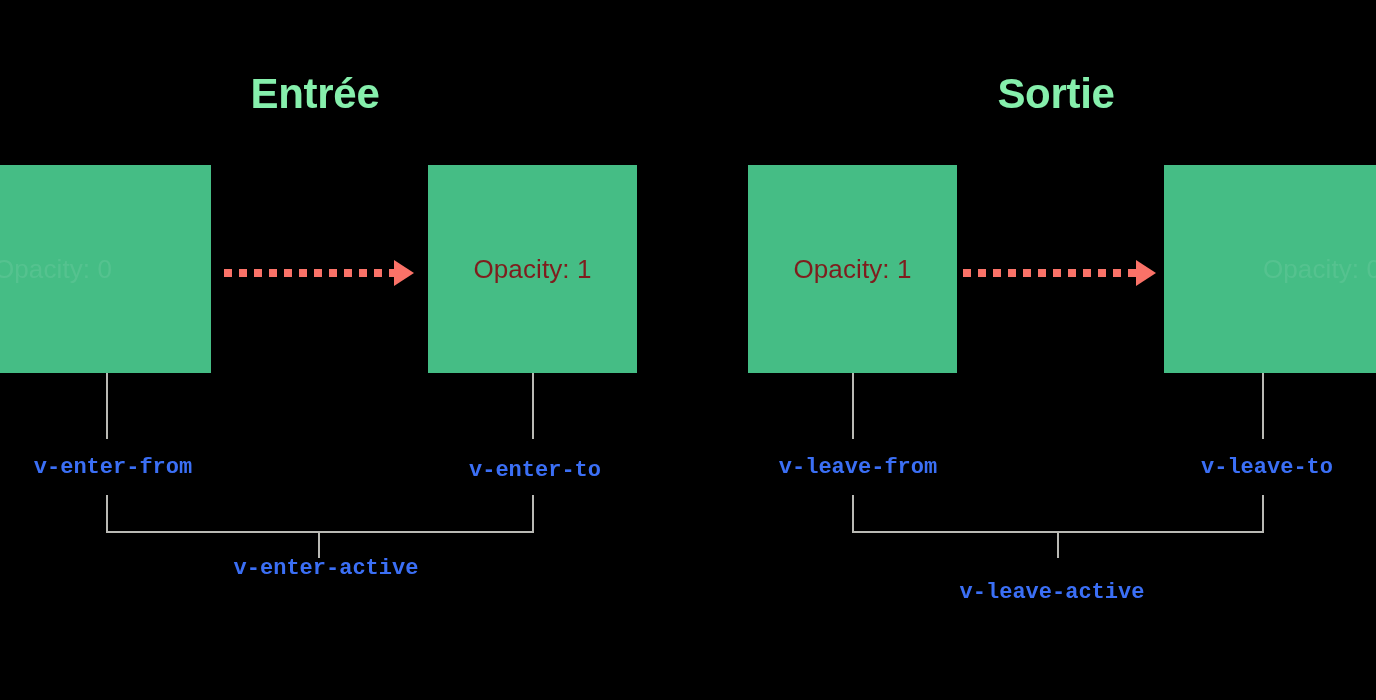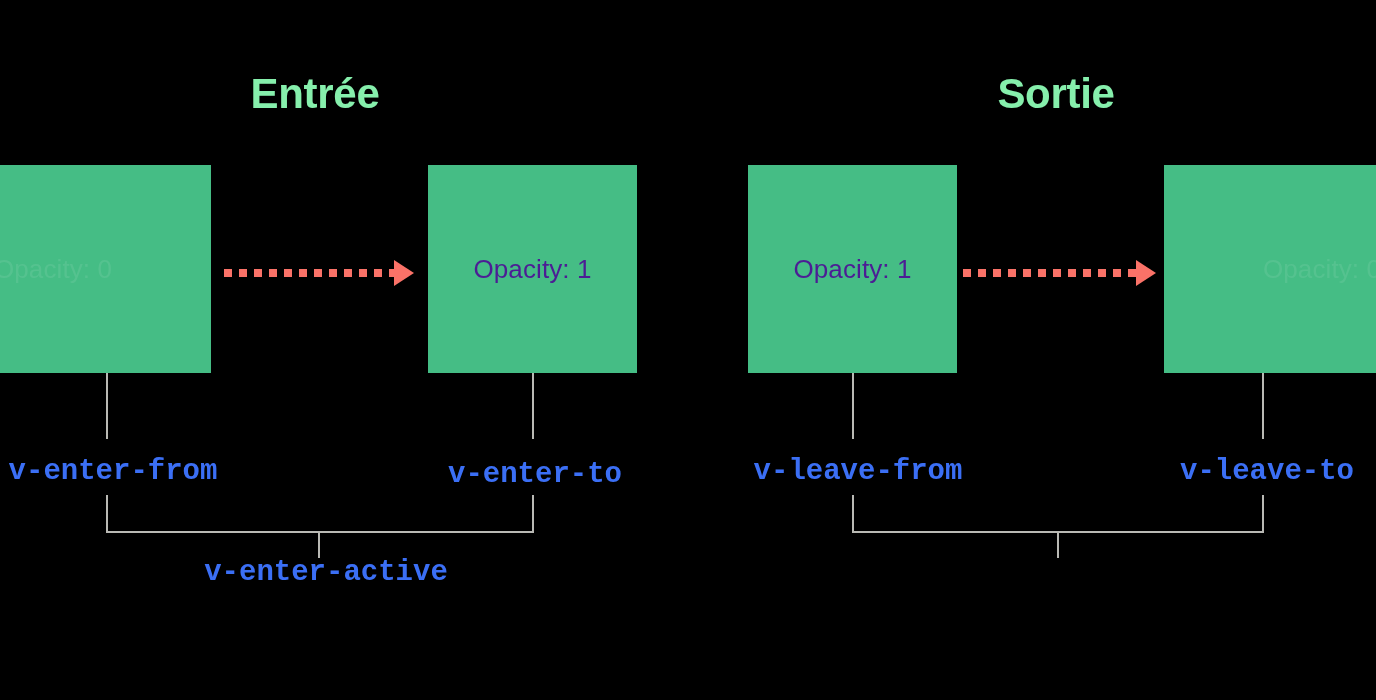--- a/index.html
+++ b/index.html
@@ -38,21 +38,21 @@
     position: absolute;
     background: #45BD85;
     display: flex;
     align-items: center;
     justify-content: center;
     box-sizing: border-box;
   }
   .box-label {
     font-family: "Liberation Sans", sans-serif;
     font-size: 26px;
-    color: #4c1d95;
+    color: #7f1d1d;
     white-space: nowrap;
     letter-spacing: 0.1px;
   }
   .box-label.faded {
     color: rgba(255,255,255,0.085);
   }
 
   
   .arrow {
     position: absolute;
@@ -87,21 +87,21 @@
   .hline {
     position: absolute;
     height: 2px;
     background: #b9b9b4;
   }
 
   
   .code-label {
     position: absolute;
     font-family: "Liberation Mono", "DejaVu Sans Mono", monospace;
-    font-size: 29px;
+    font-size: 22px;
     font-weight: bold;
     color: #3B6FF5;
     white-space: nowrap;
     transform: translateX(-50%);
     letter-spacing: 0px;
   }
 </style>
 </head>
 <body>
 
@@ -154,14 +154,15 @@
   <div class="vline" style="left:1262px; top:373px; height:66px;"></div>
 
   <div class="code-label" style="left:1267px; top:455px;">v-leave-to</div>
   <div class="code-label" style="left:858px; top:455px;">v-leave-from</div>
 
   <div class="vline" style="left:852px; top:495px; height:38px;"></div>
   <div class="vline" style="left:1262px; top:495px; height:38px;"></div>
   <div class="hline" style="left:852px; top:531px; width:412px;"></div>
   <div class="vline" style="left:1057px; top:531px; height:27px;"></div>
 
+  <div class="code-label" style="left:1052px; top:580px;">v-leave-active</div>
 
 </div>
 
 </body></html>

